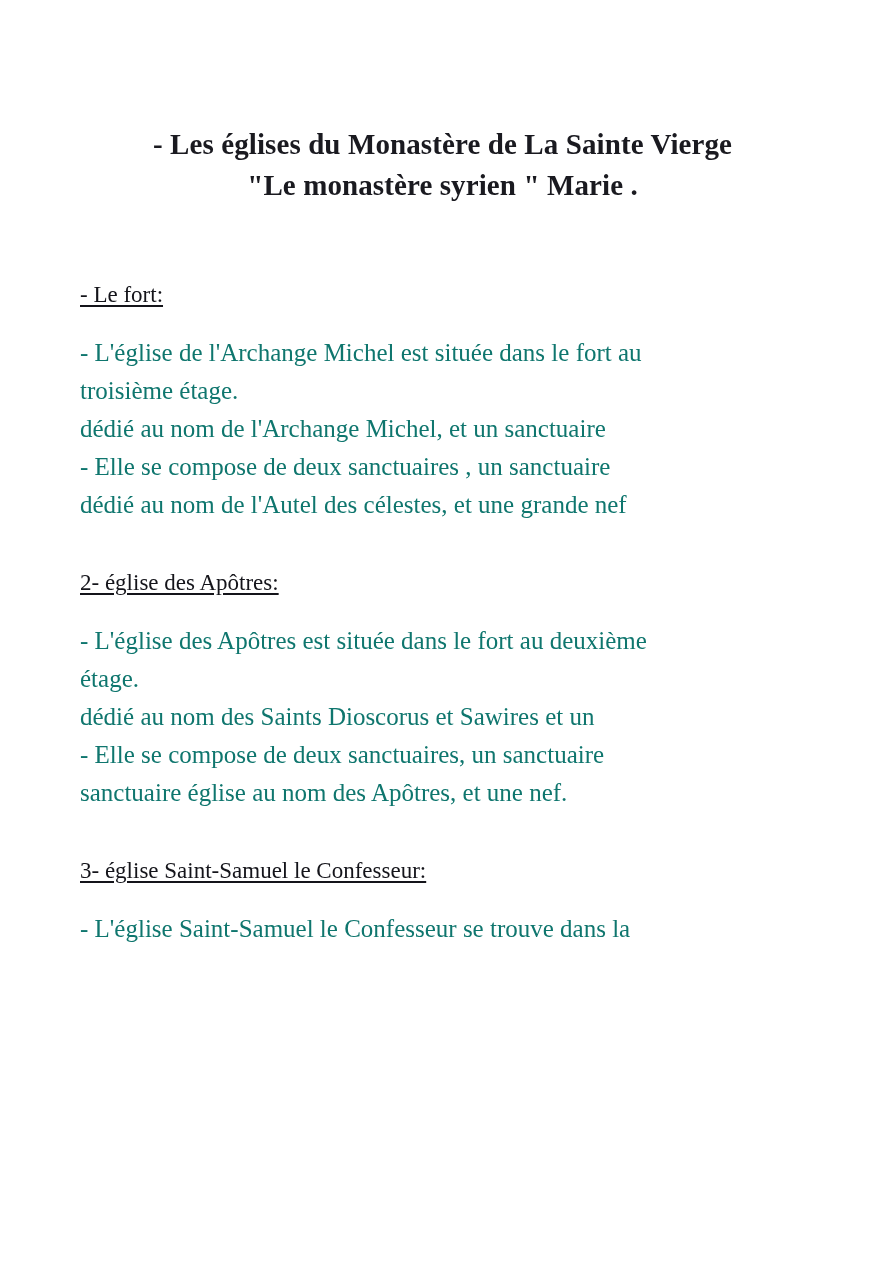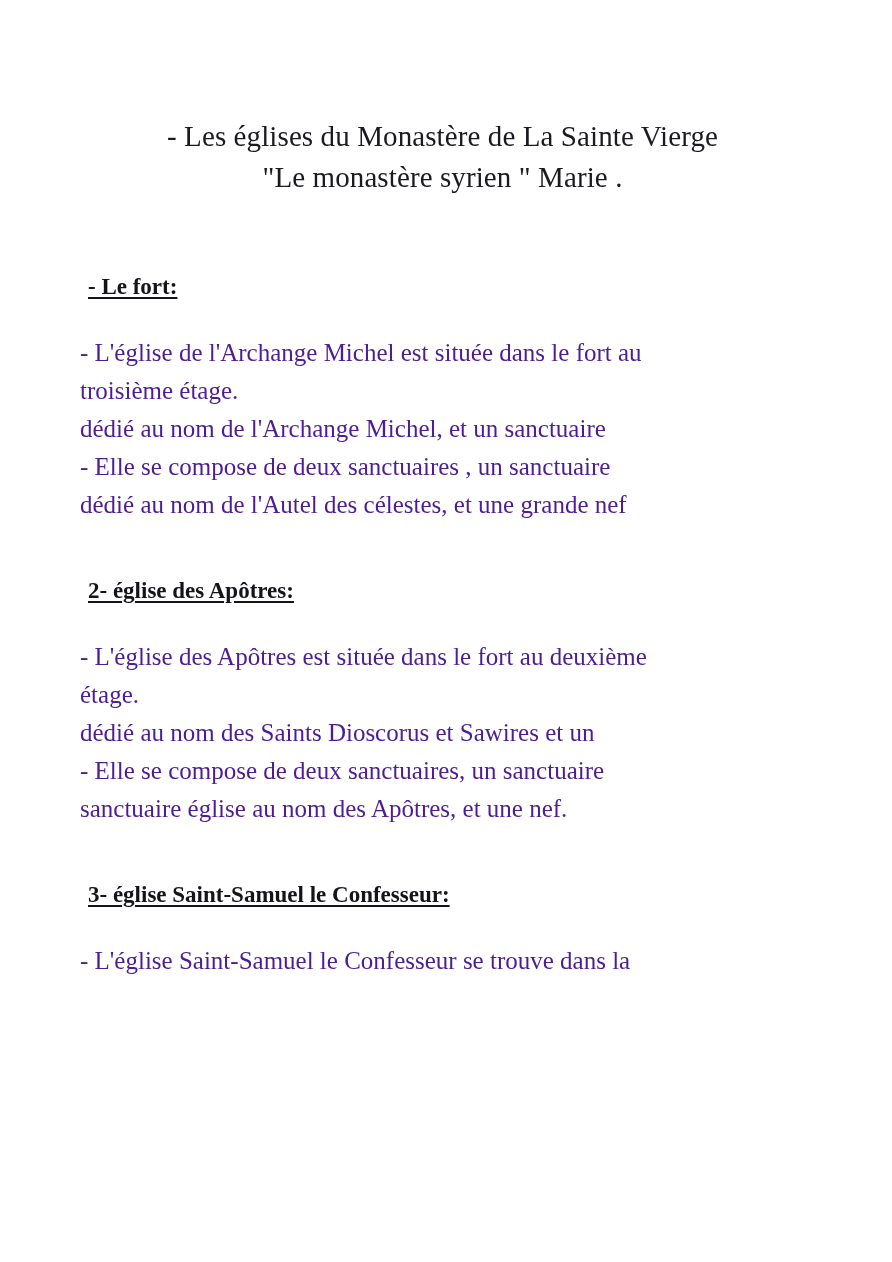--- a/index.html
+++ b/index.html
@@ -25,39 +25,39 @@
 
   .content {
     position: absolute;
     left: 80px;
     top: 0;
     width: 725px;
   }
 
   
   .doc-title {
-    margin: 0;
+    margin: 8px;
     padding-top: 116px;
     font-size: 29px;
-    font-weight: normal;
+    font-weight: bold;
     line-height: 41px;
     text-align: center;
     letter-spacing: 0.1px;
     color: #1a1a20;
   }
   .doc-title .title-line {
     display: block;
     white-space: pre;
   }
 
   
   .heading {
-    margin: 8px;
+    margin: 0;
     font-size: 23px;
-    font-weight: bold;
+    font-weight: normal;
     line-height: 30px;
     color: #14141a;
     text-align: left;
   }
   .heading .u {
     text-decoration: underline;
     text-decoration-thickness: 2px;
     text-underline-offset: 3px;
     white-space: pre;
   }
@@ -65,21 +65,21 @@
   .heading-fort   { padding-top: 66px; }
   .heading-sec    { padding-top: 44px; }
 
   
   .para {
     margin: 0;
     padding-top: 26px;
     font-size: 25px;
     line-height: 38px;
     font-weight: normal;
-    color: #4c1d95;
+    color: #0f766e;
     text-align: left;
   }
   .para .line {
     display: block;
     white-space: pre-wrap;
   }
 
   
   .gap-after-h1 { padding-top: 24px; }
 </style>

